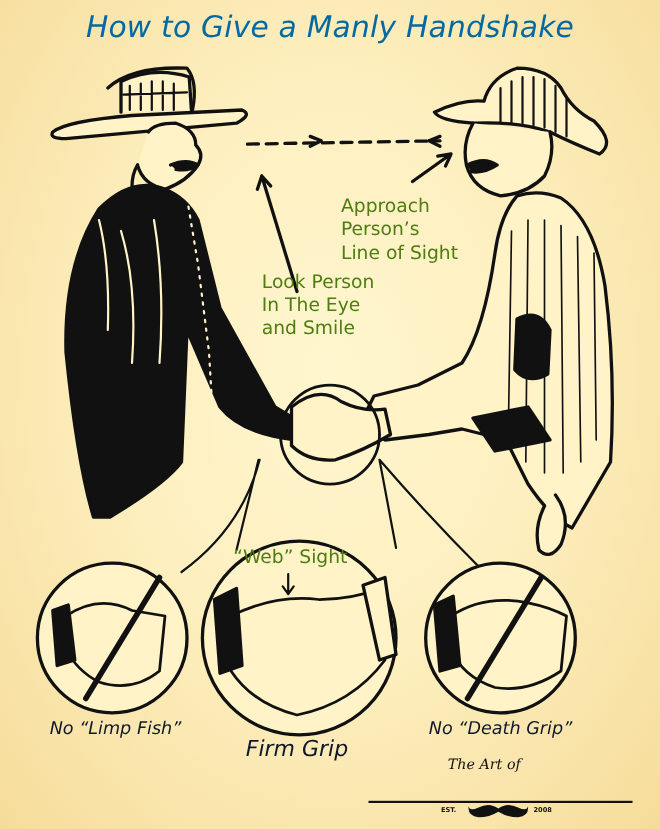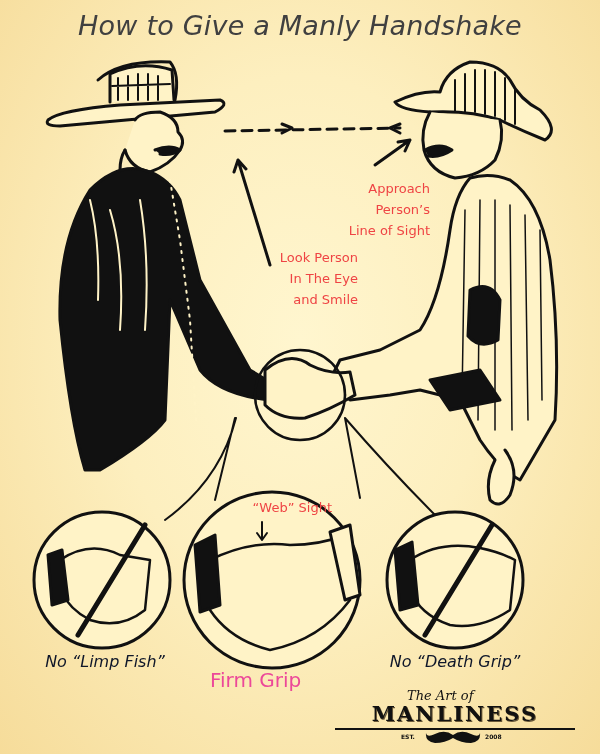--- a/index.html
+++ b/index.html
@@ -4,28 +4,28 @@
 <style>
   html, body { margin: 0; padding: 0; }
   body {
     width: 600px; height: 754px; overflow: hidden; position: relative;
     background: radial-gradient(ellipse at 50% 45%, #fff6cf 0%, #fdefbf 45%, #f6dc9a 100%);
     font-family: "DejaVu Sans", sans-serif;
     color: #111;
   }
   .title {
     position: absolute; left: 0; top: 10px; width: 600px; text-align: center;
-    font-size: 27px; font-style: italic; letter-spacing: 0.2px; color: #404040;
+    font-size: 27px; font-style: italic; letter-spacing: 0.2px; color: #0369a1;
   }
   .label {
-    position: absolute; text-align: right; font-size: 13px; line-height: 21px; color: #ef4444;
+    position: absolute; text-align: left; font-size: 17px; line-height: 21px; color: #4d7c0f;
     white-space: pre-line;
   }
   .caption { position: absolute; text-align: center; font-size: 16px; font-style: italic; color: #0f172a; }
-  .caption-big { position: absolute; font-size: 20px; color: #ec4899; }
+  .caption-big { position: absolute; text-align: center; font-size: 20px; color: #0f172a; font-style: italic; }
   svg.art { position: absolute; left: 0; top: 0; }
   .logo { position: absolute; left: 335px; top: 688px; width: 240px; height: 60px; }
   .logo-script { position: absolute; left: 72px; top: 0; font-family: "DejaVu Serif", serif; font-style: italic; font-size: 13px; }
   .logo-main { position: absolute; left: 0; top: 13px; width: 240px; text-align: center; font-family: "DejaVu Serif", serif; font-weight: bold; font-size: 21px; letter-spacing: 2px; text-shadow: 1px 1px 0 #6b5a3a; }
   .logo-rule { position: absolute; left: 0; top: 40px; width: 240px; height: 2px; background: #111; }
   .logo-est { position: absolute; left: 66px; top: 45px; font-size: 6px; font-weight: bold; }
   .logo-year { position: absolute; left: 150px; top: 45px; font-size: 6px; font-weight: bold; }
 </style>
 </head>
 <body>
@@ -104,20 +104,19 @@
 In The Eye
 and Smile</div>
 <div class="label" style="left:212px; top:497px; width:120px;">“Web” Sight</div>
 
 <div class="caption" style="left:30px; top:652px; width:150px;">No “Limp Fish”</div>
 <div class="caption-big" style="left:210px; top:668px; width:120px;">Firm Grip</div>
 <div class="caption" style="left:370px; top:652px; width:170px;">No “Death Grip”</div>
 
 <div class="logo">
   <div class="logo-script">The Art of</div>
-  <div class="logo-main">MANLINESS</div>
   <div class="logo-rule"></div>
   <div class="logo-est">EST.</div>
   <svg style="position:absolute; left:90px; top:42px;" width="56" height="16" viewBox="0 0 56 16">
     <path d="M28 5 Q20 -1 10 4 Q2 8 1 3 Q0 12 10 13 Q20 13 28 8 Q36 13 46 13 Q56 12 55 3 Q54 8 46 4 Q36 -1 28 5 Z" fill="#111"></path>
   </svg>
   <div class="logo-year">2008</div>
 </div>
 
 </body></html>

